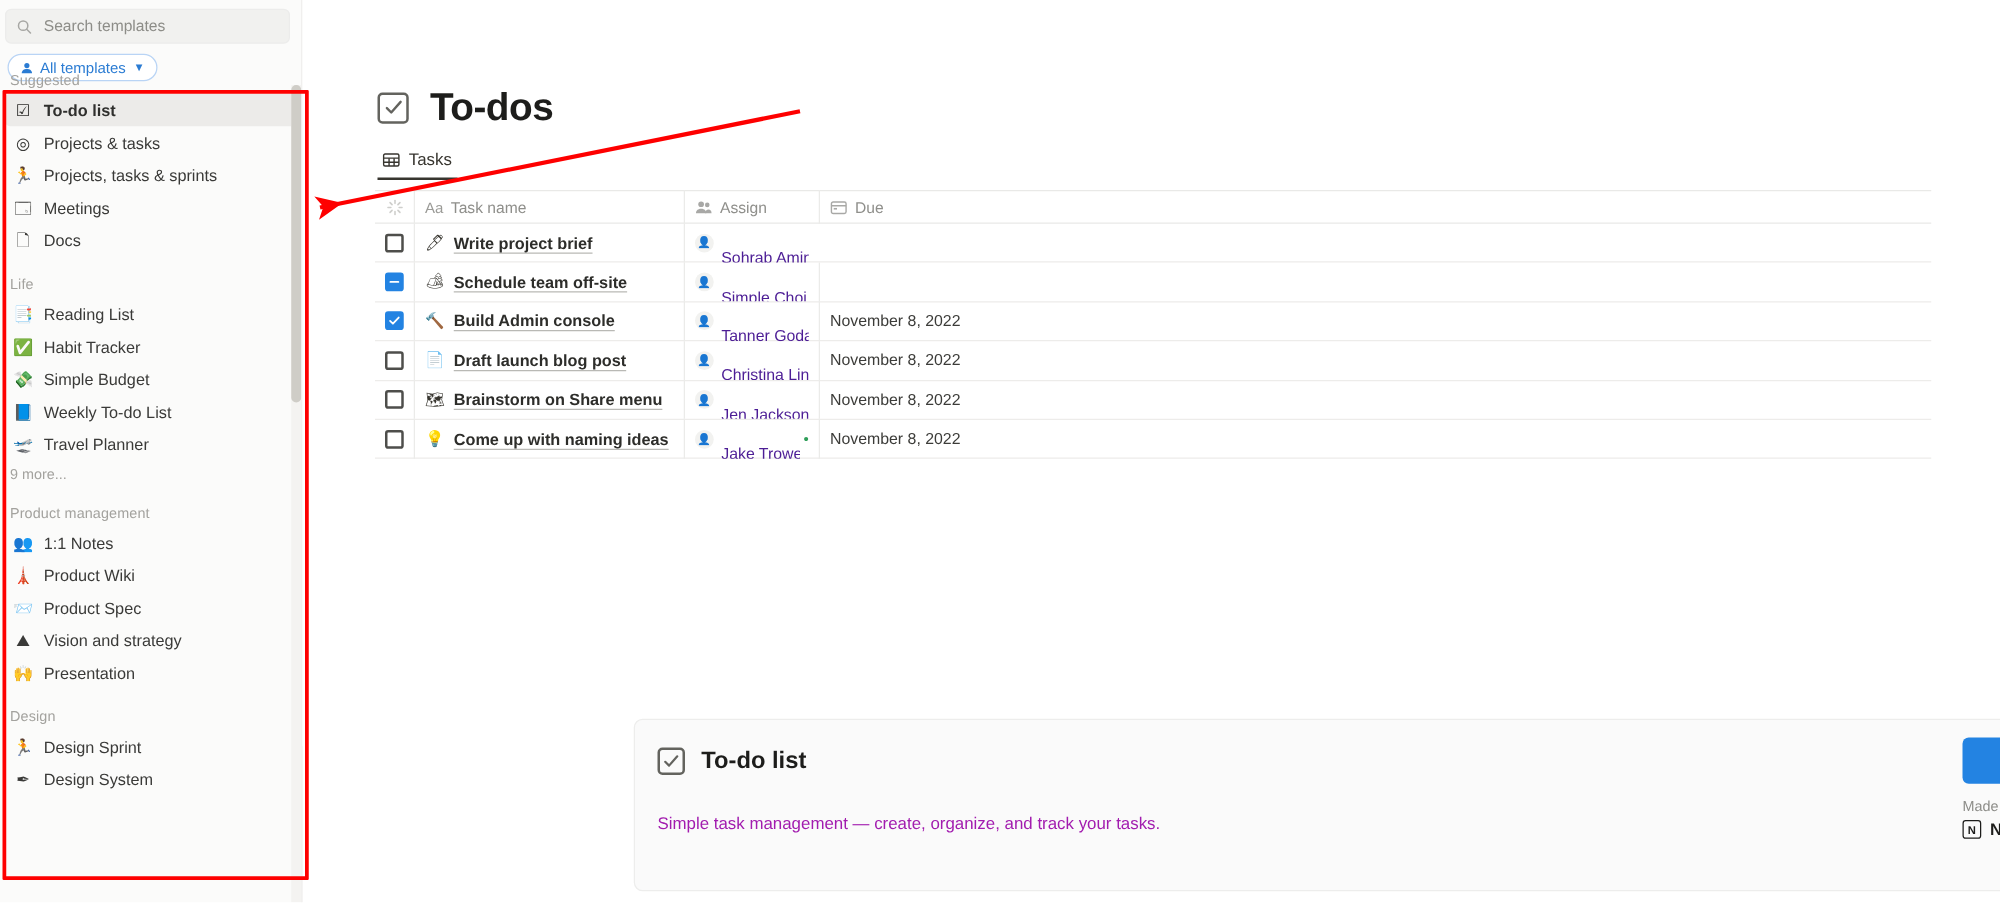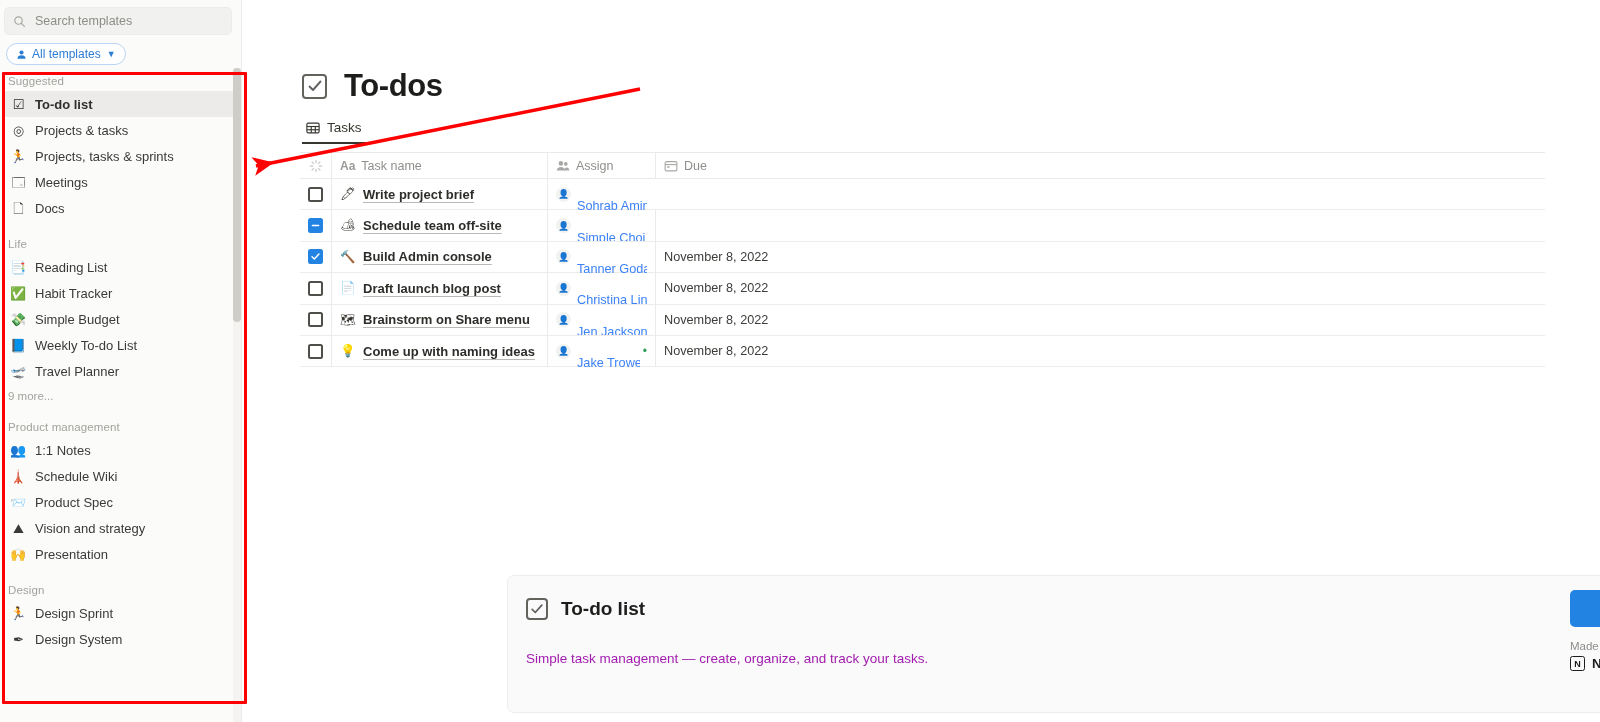--- a/index.html
+++ b/index.html
@@ -35,21 +35,21 @@
     display:inline-flex; align-items:center; gap:5px;
     height:22px; padding:0 9px;
     border:1px solid #b9d4f5; border-radius:11px;
     background:#fff; color:#2b7cd3; font-size:12px; font-weight:500;
     cursor:pointer;
   }
   .chip .person-ico { width:11px; height:11px; }
   .chip .chev { font-size:9px; line-height:1; margin-left:1px; }
 
   .tpl-scroll {
-    position:absolute; left:0; top:68px; width:270px; height:654px;
+    position:absolute; left:0; top:52px; width:270px; height:654px;
     overflow:hidden;
   }
   .group-head {
     font-size:11.5px; color:#a3a29e; padding:7px 0 4px 8px;
     letter-spacing:.1px;
   }
   .tpl-item {
     display:flex; align-items:center; height:26px; margin:0 4px;
     padding:0 6px; border-radius:4px; cursor:pointer;
     font-size:13px; color:#3a3a38;
@@ -97,21 +97,21 @@
     border-top:1px solid #e9e9e7; border-bottom:1px solid #e9e9e7;
     color:#8f8f8b; font-size:12.5px;
   }
   .th { display:flex; align-items:center; height:27px; padding:0 8px; }
   .th + .th { border-left:1px solid #ebebe9; }
   .c-check { width:31px; justify-content:center; padding:0; }
   .c-name  { width:216px; }
   .c-assign{ width:108px; }
   .c-due   { flex:1;text-align:right; }
   .th .hico { width:14px; height:14px; margin-right:6px; opacity:.65; flex:0 0 auto;}
-  .th .aa { font-size:12px; margin-right:6px; color:#9b9b97; font-weight:700; }
+  .th .aa { font-size:12px; margin-right:6px; color:#9b9b97; font-weight:400; }
 
   .trow {
     display:flex; align-items:center; height:31.4px;
     border-bottom:1px solid #edecea; font-size:13px; color:#37352f;
   }
   .td { display:flex; align-items:center; height:31.4px; padding:0 8px; overflow:hidden; white-space:nowrap; }
   .td + .td { border-left:1px solid #ebebe9; }
 
   .cbx {
     width:15px; height:15px; border:2px solid #4e4e4b; border-radius:2.5px;
@@ -120,21 +120,21 @@
   }
   .cbx.checked, .cbx.indet { background:#2383e2; border-color:#2383e2; }
   .cbx svg { width:11px; height:11px; }
   .row-emoji { width:16px; height:16px; margin-right:7px; font-size:12.5px; line-height:1; flex:0 0 auto; display:flex; align-items:center; justify-content:center;}
   .task-link { text-decoration:underline; text-decoration-color:#b9b9b5; text-underline-offset:2.5px; font-weight:600; color:#2d2d2a; cursor:pointer;}
   .avatar {
     width:15px; height:15px; border-radius:50%; margin-right:6px; flex:0 0 auto;
     overflow:hidden; display:flex; align-items:center; justify-content:center;
     font-size:9px; background:#f2f2f0;
   }
-  .assignee-name { color:#3b82f6; font-size:12.7px; overflow:hidden;margin-top:24px; }
+  .assignee-name { color:#4c1d95; font-size:12.7px; overflow:hidden;margin-top:24px; }
   .due-txt { color:#3c3c39; font-size:12.7px; }
   .tag-dot { color:#2f9e59; font-size:12px; margin-left:3px; }
 
   
   .bottom-card {
     position:absolute; left:265px; top:575px; width:1290px; height:138px;
     background:#fafafa; border:1px solid #ededec; border-radius:7px;
   }
   .bc-title-row { position:absolute; left:18px; top:22px; display:flex; align-items:center; gap:13px; }
   .bc-check {
@@ -240,21 +240,21 @@
         </div>
         <div class="more-link">9 more...</div>
         <div class="grp-gap"></div>
         <div class="group-head">Product management</div>
         <div class="tpl-item">
           <span class="tpl-ico">👥</span>
           <span>1:1 Notes</span>
         </div>
         <div class="tpl-item">
           <span class="tpl-ico">🗼</span>
-          <span>Schedule Wiki</span>
+          <span>Product Wiki</span>
         </div>
         <div class="tpl-item">
           <span class="tpl-ico">📨</span>
           <span>Product Spec</span>
         </div>
         <div class="tpl-item">
           <span class="tpl-ico">⛰</span>
           <span>Vision and strategy</span>
         </div>
         <div class="tpl-item">

